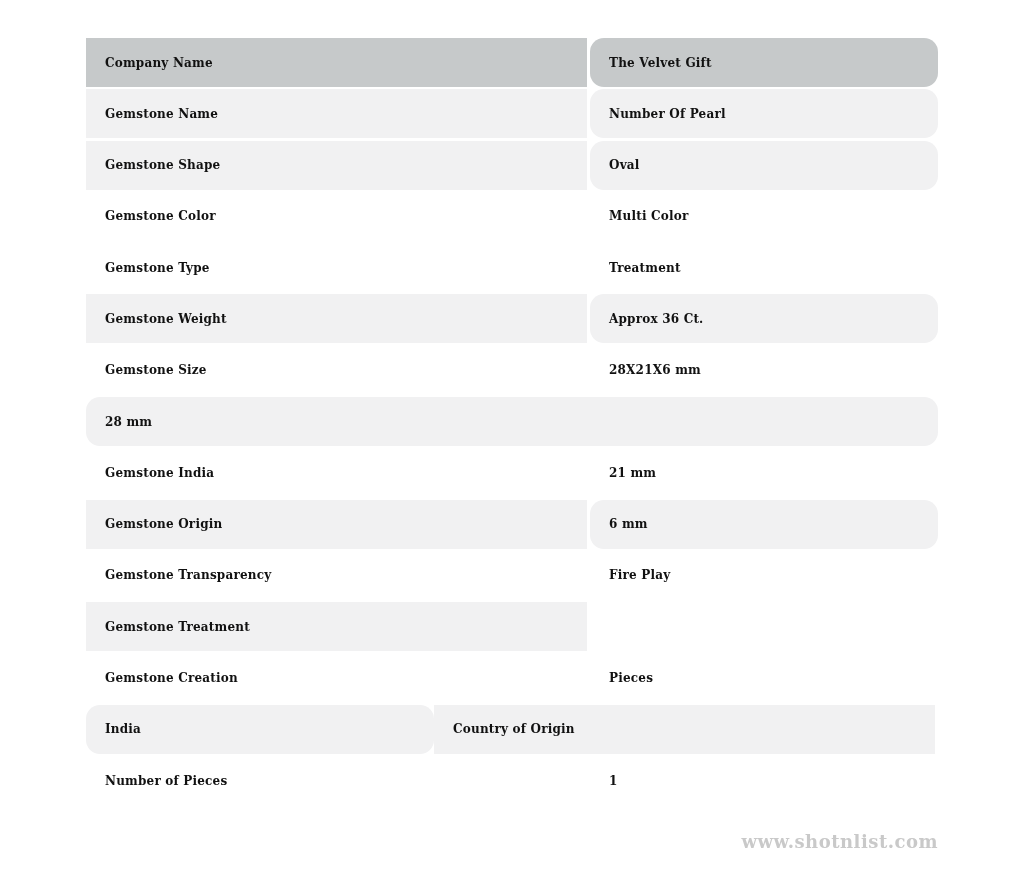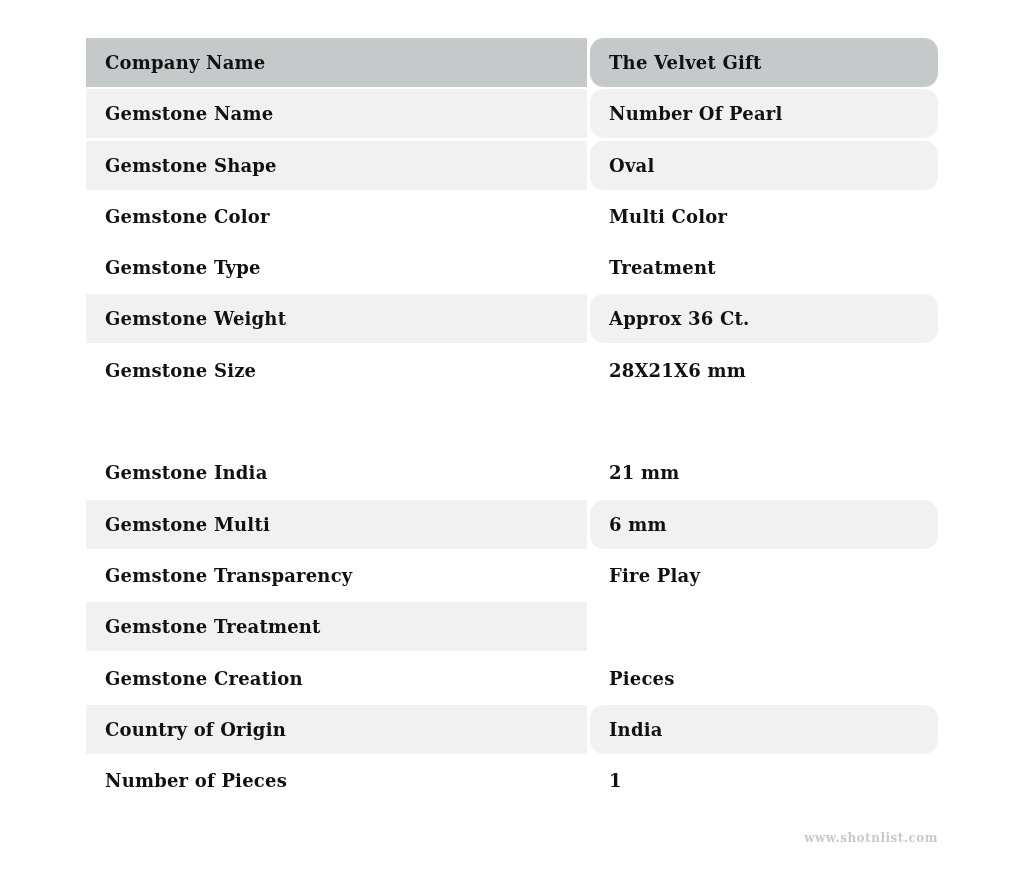--- a/index.html
+++ b/index.html
@@ -27,21 +27,21 @@
     display: flex;
     height: 49px;
     margin-bottom: 2.3px;
   }
   .cell {
     display: flex;
     align-items: center;
     box-sizing: border-box;
     padding-left: 19px;
     font-weight: bold;
-    font-size: 18px;
+    font-size: 12px;
     color: var(--text, #111111);
     letter-spacing: 0.2px;
     white-space: nowrap;
     overflow: hidden;
   }
   .cell.label {
     width: 501px;
     margin-right: 3px;
     flex: none;
   }
@@ -50,21 +50,21 @@
     border-radius: 14px;
   }
   .row.header .cell { background: var(--header-bg, #c6c9ca); }
   .row.shaded .cell { background: var(--row-alt-bg, #f1f1f2); }
   .row.plain  .cell { background: var(--row-bg, #ffffff); }
   .watermark {
     position: absolute;
     right: 86px;
     top: 831px;
     font-weight: bold;
-    font-size: 12px;
+    font-size: 18px;
     color: var(--watermark, #c9c9c9);
     letter-spacing: 0.5px;
   }
 </style>
 </head>
 <body>
 
 <div class="page">
   <div class="spec-table">
 
@@ -91,43 +91,44 @@
     </div>
     <div class="row shaded">
       <div class="cell label">Gemstone Weight</div>
       <div class="cell value">Approx 36 Ct.</div>
     </div>
     <div class="row plain">
       <div class="cell label">Gemstone Size</div>
       <div class="cell value">28X21X6 mm</div>
     </div>
     <div class="row shaded">
+      <div class="cell value">28 mm</div>
     </div>
     <div class="row plain">
       <div class="cell label">Gemstone India</div>
       <div class="cell value">21 mm</div>
     </div>
     <div class="row shaded">
-      <div class="cell label">Gemstone Multi</div>
+      <div class="cell label">Gemstone Origin</div>
       <div class="cell value">6 mm</div>
     </div>
     <div class="row plain">
       <div class="cell label">Gemstone Transparency</div>
       <div class="cell value">Fire Play</div>
     </div>
     <div class="row shaded">
       <div class="cell label">Gemstone Treatment</div>
     </div>
     <div class="row plain">
       <div class="cell label">Gemstone Creation</div>
       <div class="cell value">Pieces</div>
     </div>
     <div class="row shaded">
+      <div class="cell value">India</div>
       <div class="cell label">Country of Origin</div>
-      <div class="cell value">India</div>
     </div>
     <div class="row plain">
       <div class="cell label">Number of Pieces</div>
       <div class="cell value">1</div>
     </div>
 
   </div>
 
   <div class="watermark">www.shotnlist.com</div>
 </div>

